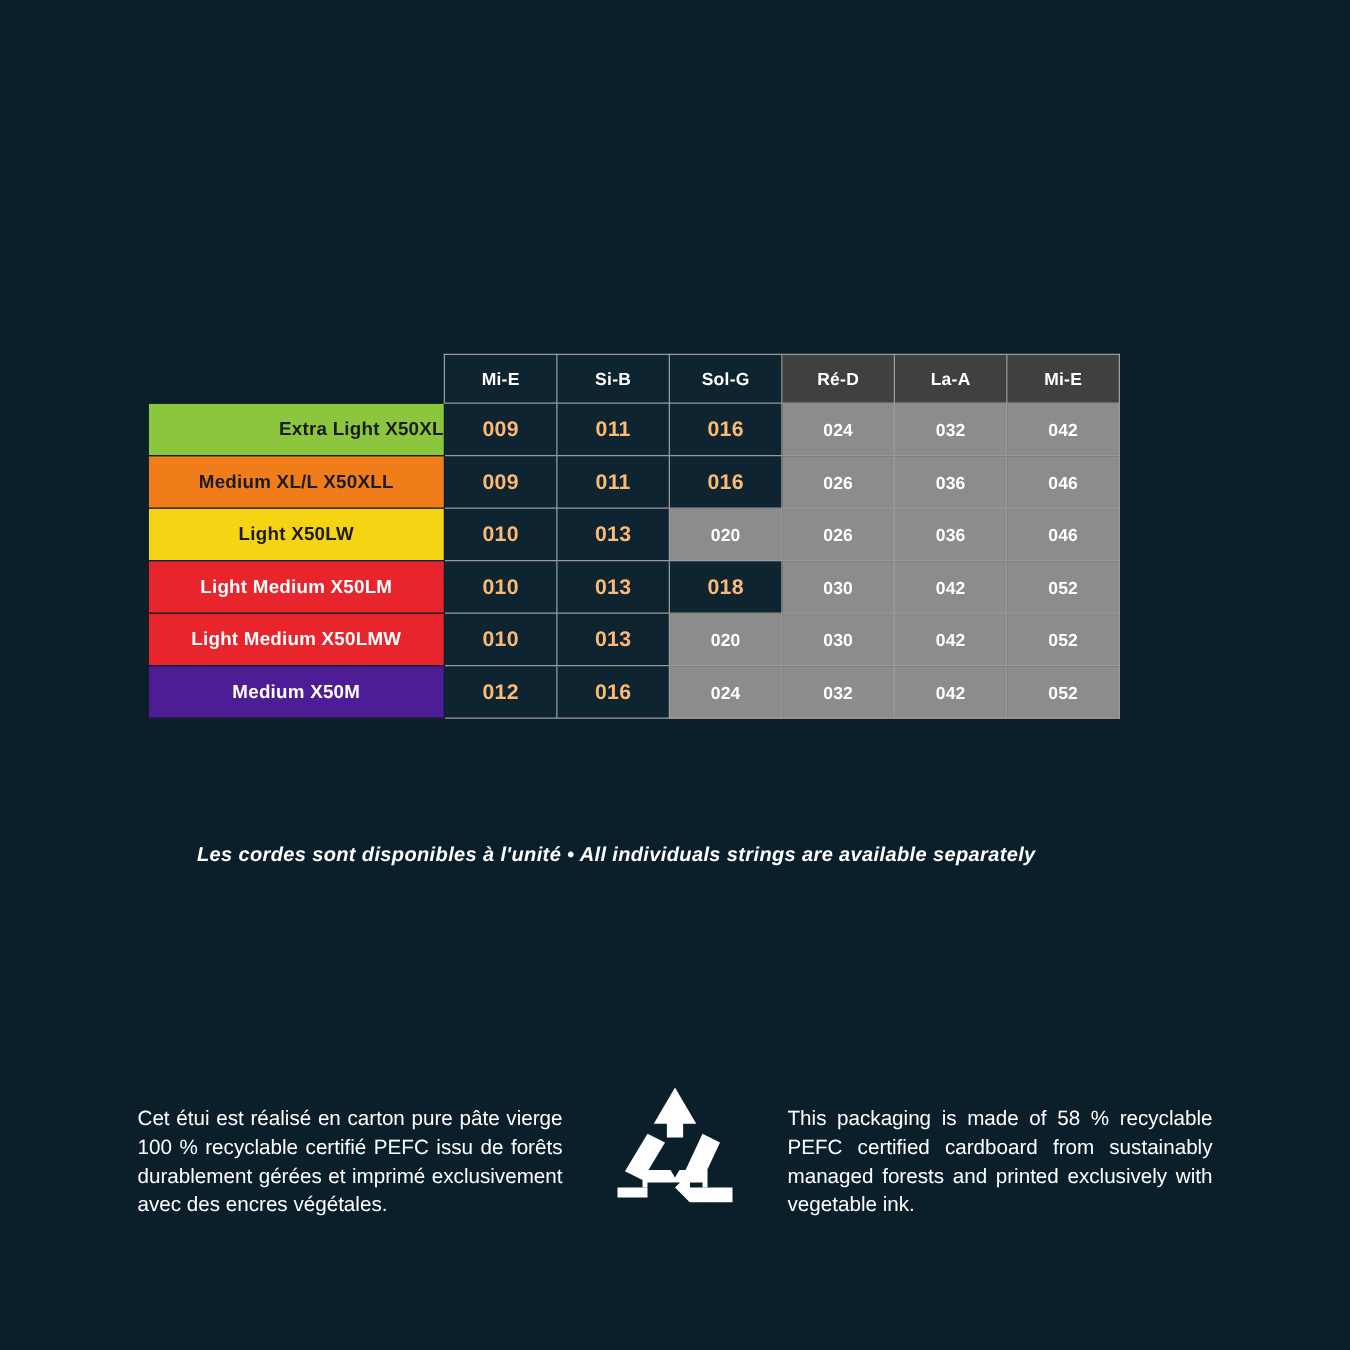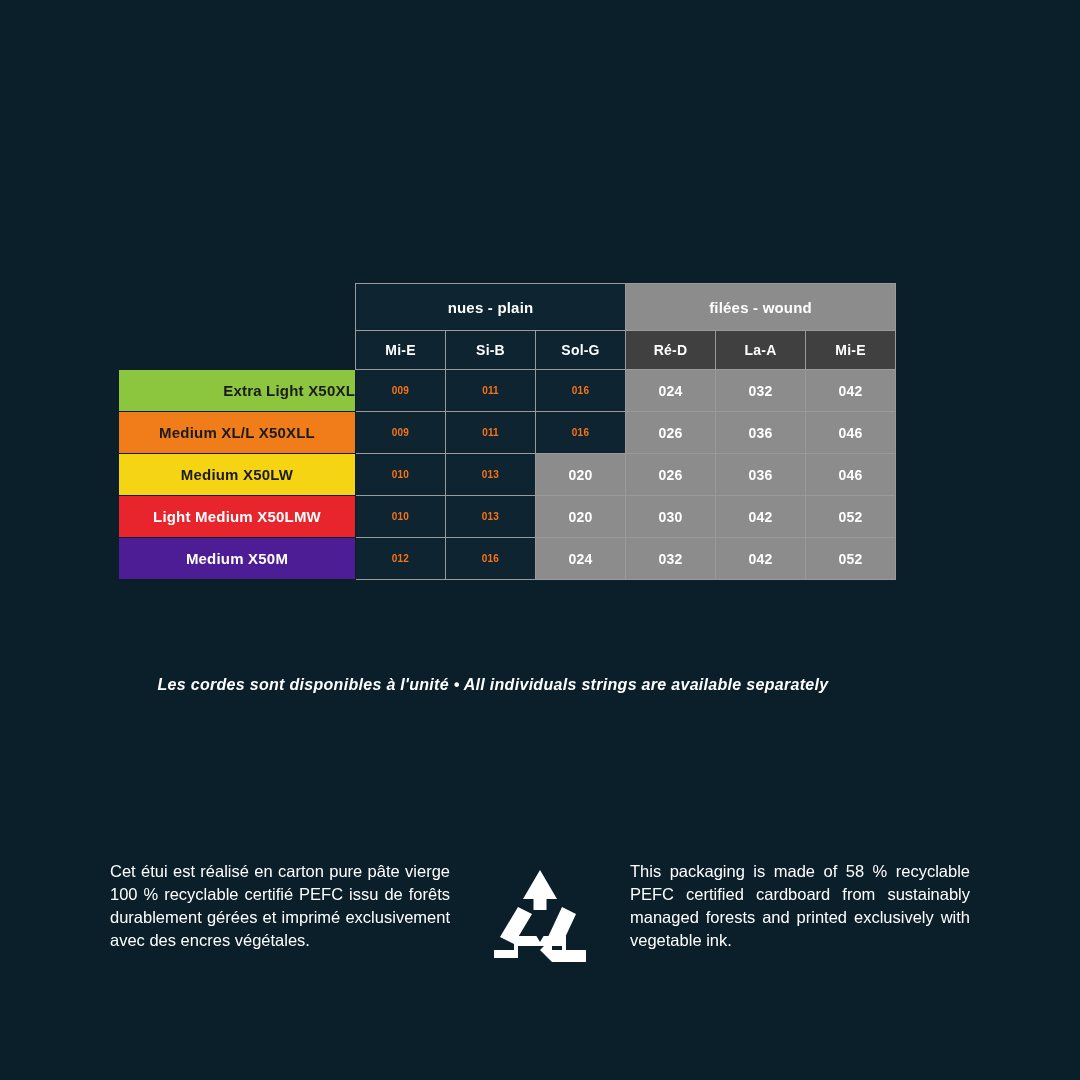--- a/index.html
+++ b/index.html
@@ -95,22 +95,22 @@
     font-size: 15px;
     font-weight: bold;
     color: #1b1b1b;
     border: 1px solid #0b1f2a !important;
     font-family: "Liberation Sans", sans-serif;
   }
   td.name-cell.light-text { color: #ffffff; }
 
   td.val-plain {
     background: #0e2430;
-    color: #f97316;
-    font-size: 10px;
+    color: #fdba74;
+    font-size: 17px;
     border: 1px solid #9a9a9a !important;
   }
   td.val-wound {
     background: #8c8c8c;
     color: #ffffff;
     font-size: 14px;
     border: 1px solid #9a9a9a !important;
   }
 
   
@@ -136,20 +136,21 @@
     display: flex;
     align-items: flex-start;
     justify-content: space-between;
   }
   .footer-col {
     width: 340px;
     color: #ffffff;
     font-size: 16.5px;
     line-height: 23px;
     text-align: justify;
+    margin-top: 24px;
   }
   .footer-col.left { text-align: justify; }
   .footer-col.right { text-align: justify; }
 
   #recycle-icon {
     width: 120px;
     display: flex;
     align-items: flex-start;
     justify-content: center;
     padding-top: 6px;
@@ -163,25 +164,20 @@
     <colgroup>
       <col class="c-name">
       <col class="c-gauge">
         <col class="c-gauge">
         <col class="c-gauge">
       <col class="c-gauge">
         <col class="c-gauge">
         <col class="c-gauge">
     </colgroup>
     <tbody id="table-body">
-        <tr>
-          <td class="grp-spacer"></td>
-          <th colspan="3" class="grp-plain">nues - plain</th>
-          <th colspan="3" class="grp-wound">filées - wound</th>
-        </tr>
         <tr>
           <td class="note-spacer"></td>
           <th class="note-plain">Mi-E</th>
           <th class="note-plain">Si-B</th>
           <th class="note-plain">Sol-G</th>
           <th class="note-wound">Ré-D</th>
           <th class="note-wound">La-A</th>
           <th class="note-wound">Mi-E</th>
         </tr>
         <tr class="data-row">
@@ -196,29 +192,38 @@
         <tr class="data-row">
           <td class="name-cell" style="background: rgb(240, 125, 26);">Medium XL/L X50XLL</td>
           <td class="val-plain">009</td>
           <td class="val-plain">011</td>
           <td class="val-plain">016</td>
           <td class="val-wound">026</td>
           <td class="val-wound">036</td>
           <td class="val-wound">046</td>
         </tr>
         <tr class="data-row">
-          <td class="name-cell" style="background: rgb(245, 213, 19);">Medium X50LW</td>
+          <td class="name-cell" style="background: rgb(245, 213, 19);">Light X50LW</td>
           <td class="val-plain">010</td>
           <td class="val-plain">013</td>
           <td class="val-wound">020</td>
           <td class="val-wound">026</td>
           <td class="val-wound">036</td>
           <td class="val-wound">046</td>
         </tr>
         <tr class="data-row">
+          <td class="name-cell light-text" style="background: rgb(232, 37, 44);">Light Medium X50LM</td>
+          <td class="val-plain">010</td>
+          <td class="val-plain">013</td>
+          <td class="val-plain">018</td>
+          <td class="val-wound">030</td>
+          <td class="val-wound">042</td>
+          <td class="val-wound">052</td>
+        </tr>
+        <tr class="data-row">
           <td class="name-cell light-text" style="background: rgb(232, 37, 44);">Light Medium X50LMW</td>
           <td class="val-plain">010</td>
           <td class="val-plain">013</td>
           <td class="val-wound">020</td>
           <td class="val-wound">030</td>
           <td class="val-wound">042</td>
           <td class="val-wound">052</td>
         </tr>
         <tr class="data-row">
           <td class="name-cell light-text" style="background: #4c1d95;">Medium X50M</td>

